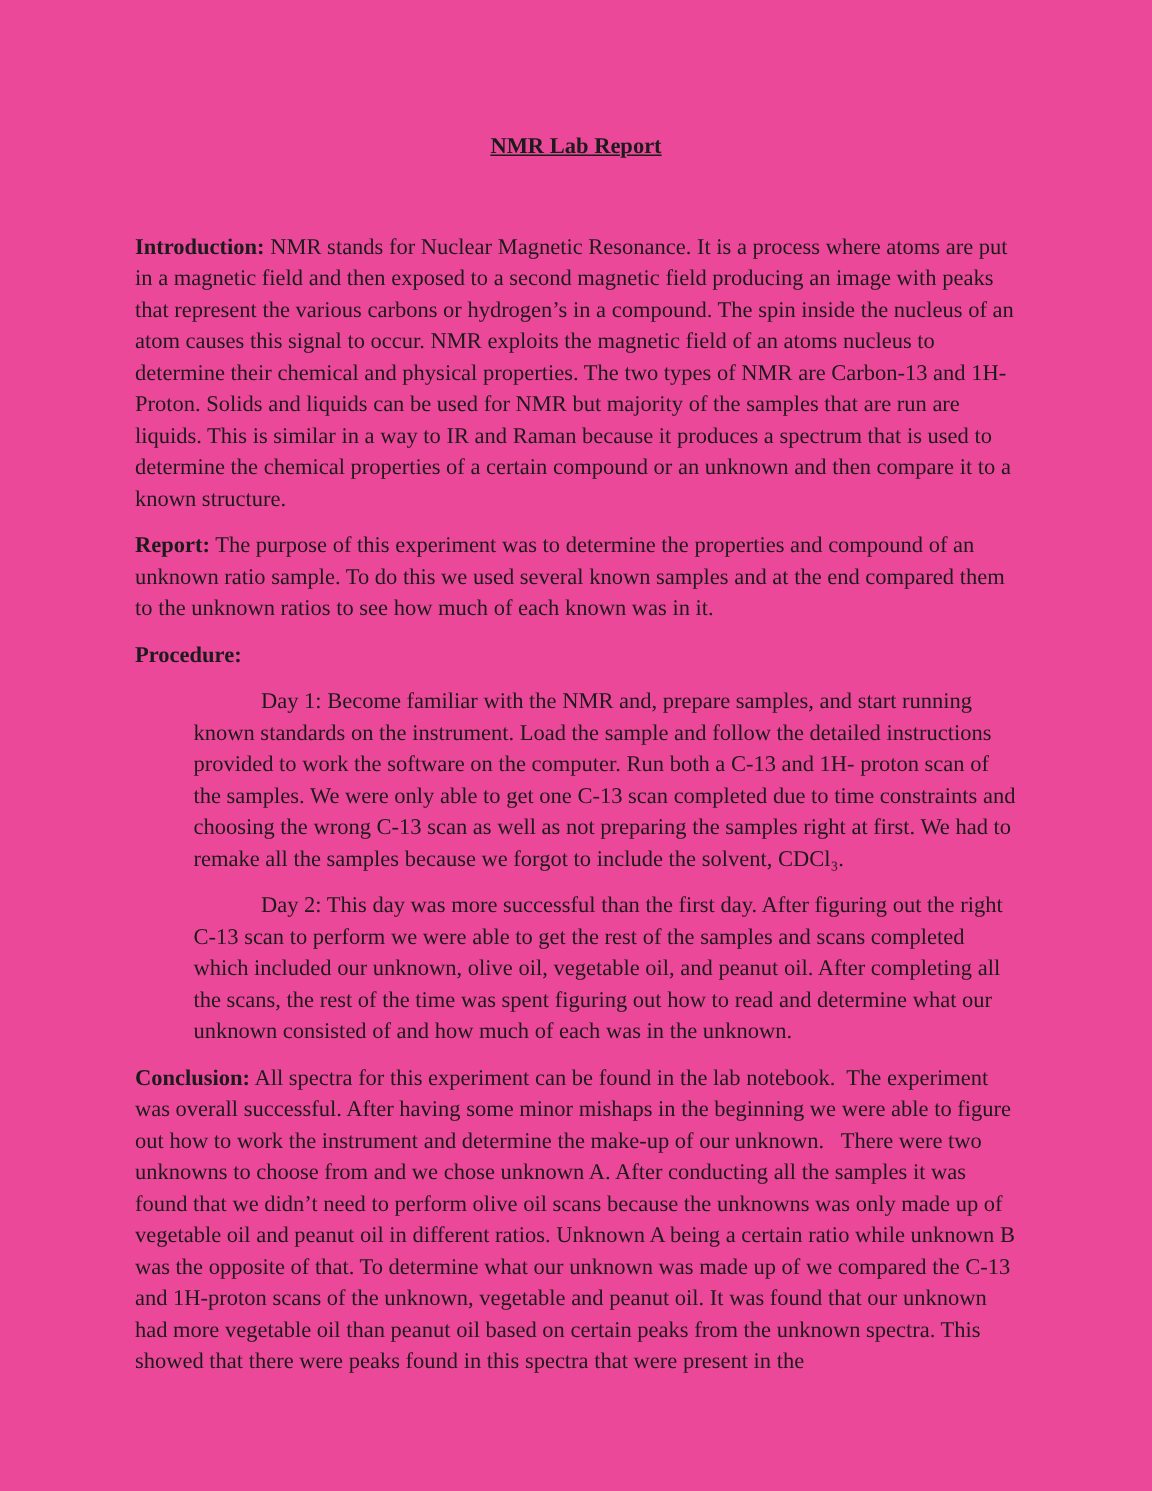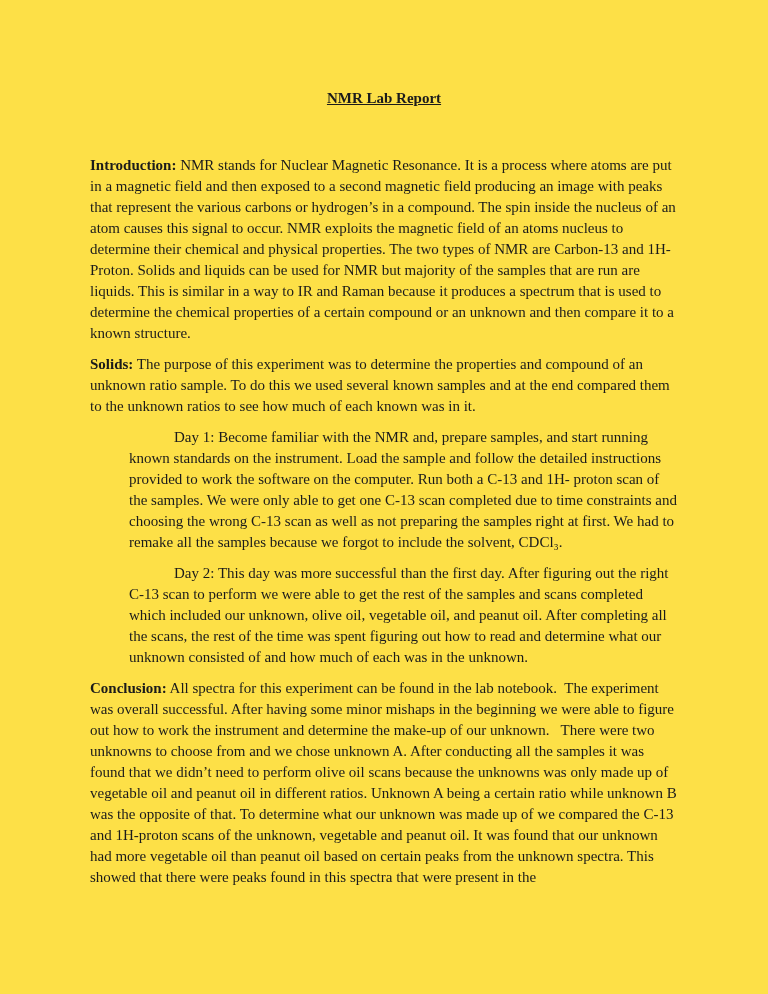--- a/index.html
+++ b/index.html
@@ -5,21 +5,21 @@
   html, body {
     margin: 0;
     padding: 0;
     background: #ffffff;
   }
   .page {
     position: relative;
     width: 768px;
     height: 994px;
     box-sizing: border-box;
-    background: #fde047;
+    background: #ec4899;
     color: #1b1b1b;
     font-family: "Liberation Serif", "DejaVu Serif", serif;
     font-size: 15px;
     line-height: 21px;
     padding: 88px 90px 40px 90px;
     overflow: hidden;
   }
   .doc-title {
     font-size: 15px;
     line-height: 21px;
@@ -46,22 +46,23 @@
 </style>
 </head>
 <body>
 
 <div class="page">
 
   <h1 class="doc-title">NMR Lab Report</h1>
 
   <p class="para"><span class="bold">Introduction:</span><span> NMR stands for Nuclear Magnetic Resonance. It is a process where atoms are put in a magnetic field and then exposed to a second magnetic field producing an image with peaks that represent the various carbons or hydrogen’s in a compound. The spin inside the nucleus of an atom causes this signal to occur. NMR exploits the magnetic field of an atoms nucleus to determine their chemical and physical properties. The two types of NMR are Carbon-13 and 1H-Proton. Solids and liquids can be used for NMR but majority of the samples that are run are liquids. This is similar in a way to IR and Raman because it produces a spectrum that is used to determine the chemical properties of a certain compound or an unknown and then compare it to a known structure.</span></p>
 
-  <p class="para"><span class="bold">Solids:</span><span> The purpose of this experiment was to determine the properties and compound of an unknown ratio sample. To do this we used several known samples and at the end compared them to the unknown ratios to see how much of each known was in it.</span></p>
+  <p class="para"><span class="bold">Report:</span><span> The purpose of this experiment was to determine the properties and compound of an unknown ratio sample. To do this we used several known samples and at the end compared them to the unknown ratios to see how much of each known was in it.</span></p>
 
+  <p class="section-heading">Procedure:</p>
 
   <p class="para indent-first">Day 1: Become familiar with the NMR and, prepare samples, and start running known standards on the instrument. Load the sample and follow the detailed instructions provided to work the software on the computer. Run both a C-13 and 1H- proton scan of the samples. We were only able to get one C-13 scan completed due to time constraints and choosing the wrong C-13 scan as well as not preparing the samples right at first. We had to remake all the samples because we forgot to include the solvent, CDCl₃.</p>
 
   <p class="para indent-first">Day 2: This day was more successful than the first day. After figuring out the right C-13 scan to perform we were able to get the rest of the samples and scans completed which included our unknown, olive oil, vegetable oil, and peanut oil. After completing all the scans, the rest of the time was spent figuring out how to read and determine what our unknown consisted of and how much of each was in the unknown.</p>
 
   <p class="para"><span class="bold">Conclusion:</span><span> All spectra for this experiment can be found in the lab notebook.  The experiment was overall successful. After having some minor mishaps in the beginning we were able to figure out how to work the instrument and determine the make-up of our unknown.   There were two unknowns to choose from and we chose unknown A. After conducting all the samples it was found that we didn’t need to perform olive oil scans because the unknowns was only made up of vegetable oil and peanut oil in different ratios. Unknown A being a certain ratio while unknown B was the opposite of that. To determine what our unknown was made up of we compared the C-13 and 1H-proton scans of the unknown, vegetable and peanut oil. It was found that our unknown had more vegetable oil than peanut oil based on certain peaks from the unknown spectra. This showed that there were peaks found in this spectra that were present in the</span></p>
 
 </div>
 
 </body></html>

